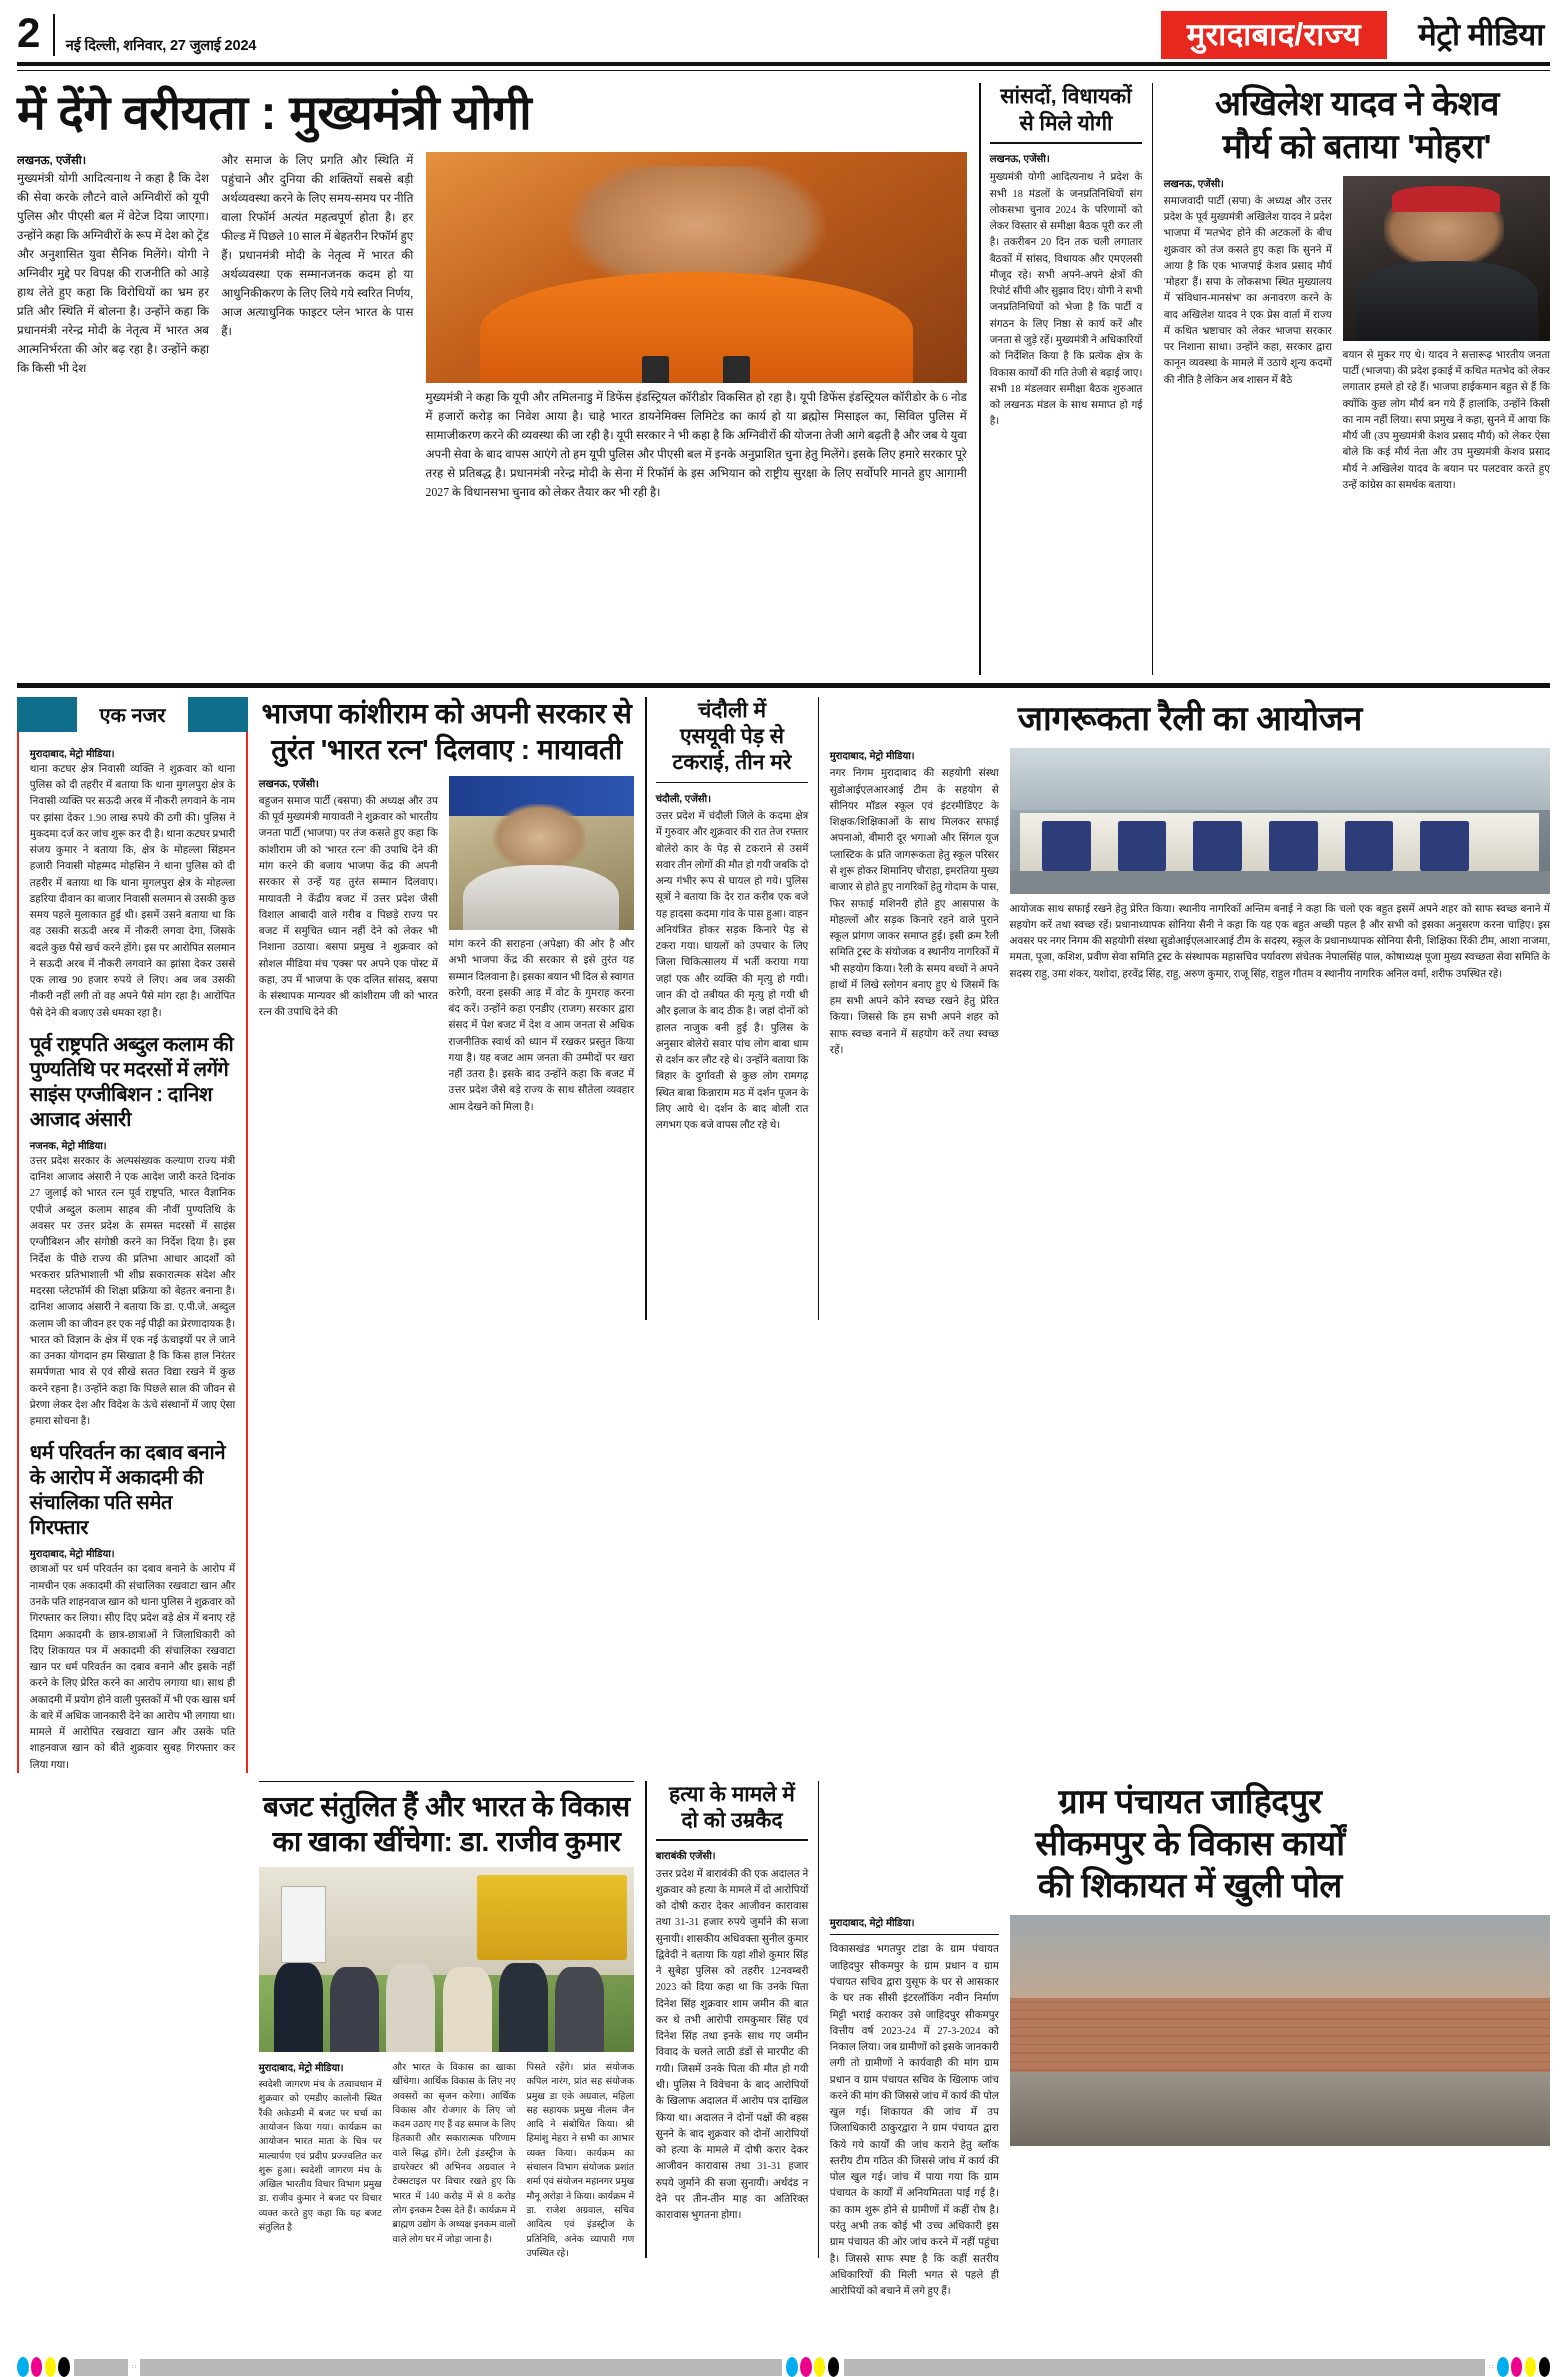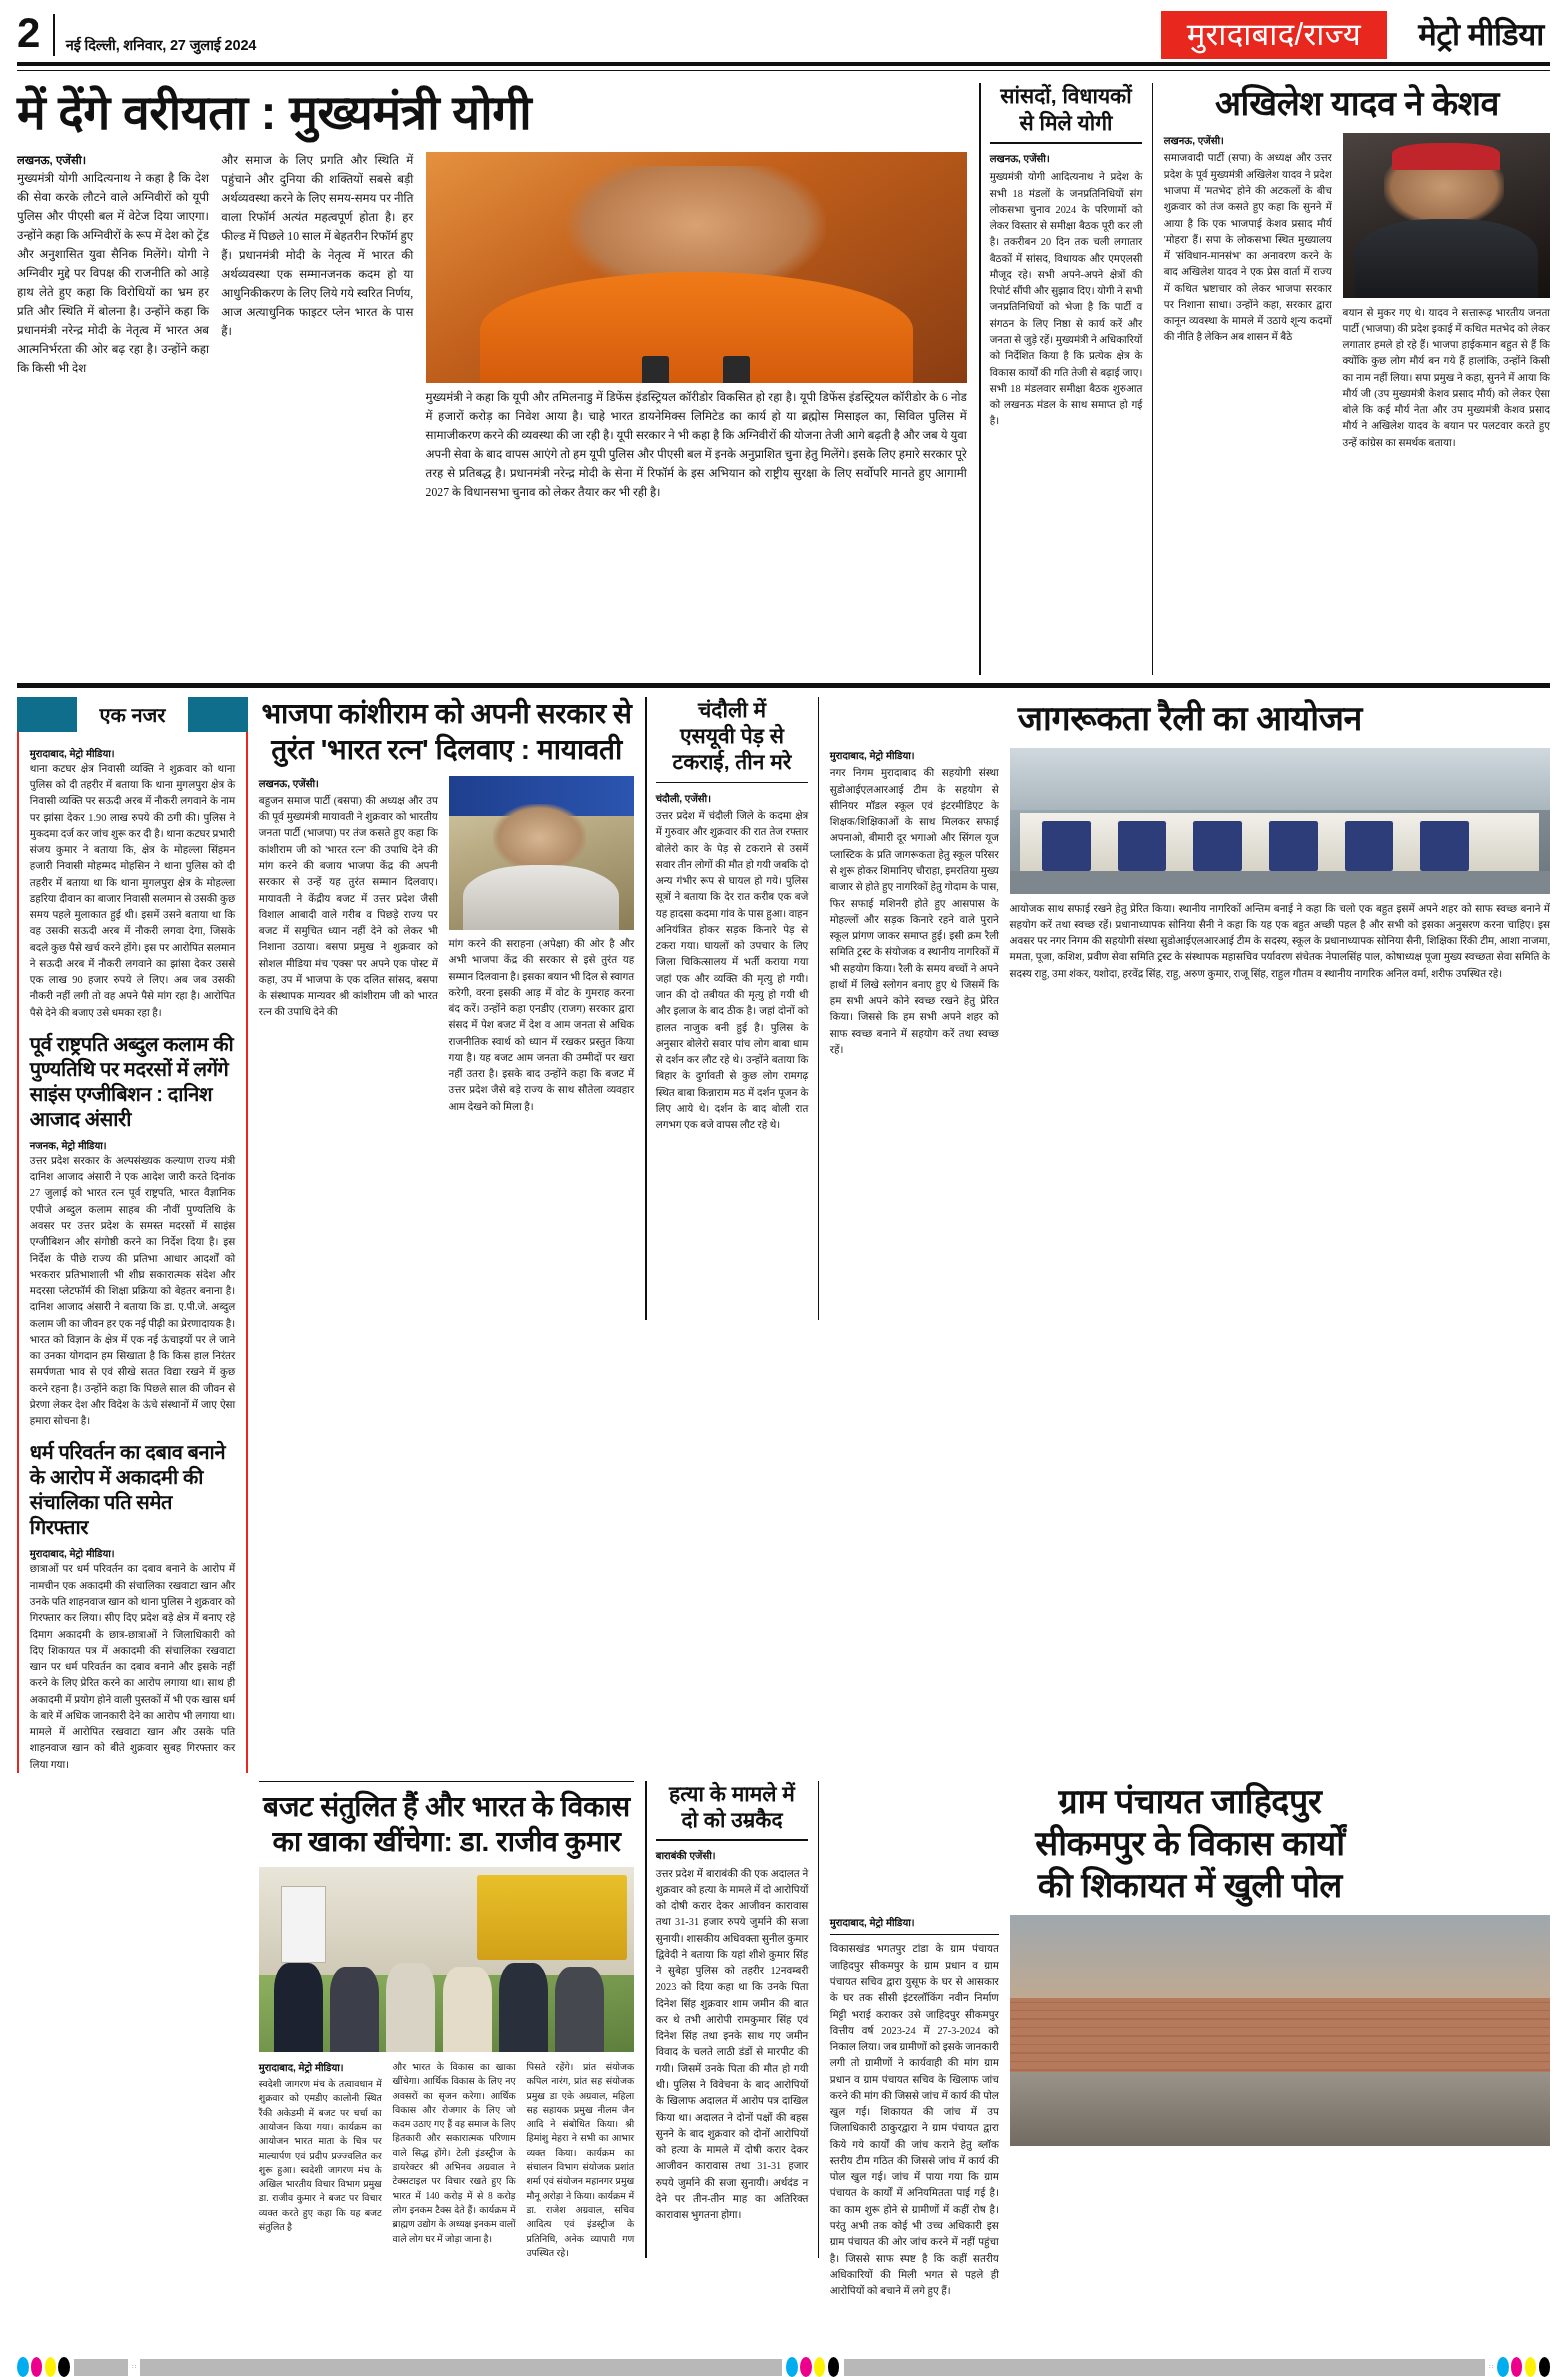--- a/index.html
+++ b/index.html
@@ -46,21 +46,21 @@
     font-weight: bold;
     align-self: flex-end;
     padding-bottom: 4.6px;
     letter-spacing: -0.2px;
   }
   .masthead-spacer { flex: 1; }
   .section-tag {
     background: #e8271f;
     color: #fff;
     font-family: "Liberation Sans", sans-serif;
-    font-weight: normal;
+    font-weight: bold;
     font-size: 31px;
     padding: 3.1px 26px 6.2px 26px;
     display: flex;
     align-items: center;
     letter-spacing: 0.4px;
   }
   .brand-tag {
     font-family: "Liberation Sans", sans-serif;
     font-weight: bold;
     font-size: 31px;
@@ -215,20 +215,21 @@
       <div class="kicker">से मिले योगी</div>
       <div class="hsep" style="margin:6.2px 0 7.7px;"></div>
       <div class="dateline sm" style="display:inline;">लखनऊ, एजेंसी।</div>
       <div class="body-txt sm" style="margin-top:3.1px;">मुख्यमंत्री योगी आदित्यनाथ ने प्रदेश के सभी 18 मंडलों के जनप्रतिनिधियों संग लोकसभा चुनाव 2024 के परिणामों को लेकर विस्तार से समीक्षा बैठक पूरी कर ली है। तकरीबन 20 दिन तक चली लगातार बैठकों में सांसद, विधायक और एमएलसी मौजूद रहे। सभी अपने-अपने क्षेत्रों की रिपोर्ट सौंपी और सुझाव दिए। योगी ने सभी जनप्रतिनिधियों को भेजा है कि पार्टी व संगठन के लिए निष्ठा से कार्य करें और जनता से जुड़े रहें। मुख्यमंत्री ने अधिकारियों को निर्देशित किया है कि प्रत्येक क्षेत्र के विकास कार्यों की गति तेजी से बढ़ाई जाए। सभी 18 मंडलवार समीक्षा बैठक शुरुआत को लखनऊ मंडल के साथ समाप्त हो गई है।</div>
     </div>
 
     <div class="vsep" style="height:592px;"></div>
 
     <div style="flex:1; padding-left:10.8px;">
       <div class="hl hl-xl" style="text-align:center;">अखिलेश यादव ने केशव</div>
+      <div class="hl hl-xl" style="text-align:center;margin-top:1.5px;">मौर्य को बताया 'मोहरा'</div>
       <div style="display:flex; gap:10.8px; margin-top:9.2px;">
         <div style="width:168px;">
           <div class="dateline sm">लखनऊ, एजेंसी।</div>
           <div class="body-txt sm" style="margin-top:3.1px;">समाजवादी पार्टी (सपा) के अध्यक्ष और उत्तर प्रदेश के पूर्व मुख्यमंत्री अखिलेश यादव ने प्रदेश भाजपा में 'मतभेद' होने की अटकलों के बीच शुक्रवार को तंज कसते हुए कहा कि सुनने में आया है कि एक भाजपाई केशव प्रसाद मौर्य 'मोहरा' हैं। सपा के लोकसभा स्थित मुख्यालय में 'संविधान-मानसंभ' का अनावरण करने के बाद अखिलेश यादव ने एक प्रेस वार्ता में राज्य में कथित भ्रष्टाचार को लेकर भाजपा सरकार पर निशाना साधा। उन्होंने कहा, सरकार द्वारा कानून व्यवस्था के मामले में उठाये शून्य कदमों की नीति है लेकिन अब शासन में बैठे</div>
         </div>
         <div style="flex:1;">
           <div class="photo dark" style="width:100%; height:165px;">
             <div style="position:absolute;left:20%;top:10%;width:58%;height:46%;background:radial-gradient(ellipse at 50% 48%, #c79a72 0%, #9d6f4c 62%, rgba(0,0,0,0) 74%);"></div>
             <div style="position:absolute;left:24%;top:6%;width:52%;height:16%;background:#c0252b;border-radius:40% 40% 0 0;"></div>
             <div style="position:absolute;left:6%;top:52%;width:88%;height:50%;background:linear-gradient(180deg,#2e3136,#16181b);border-radius:42% 42% 0 0;"></div>

